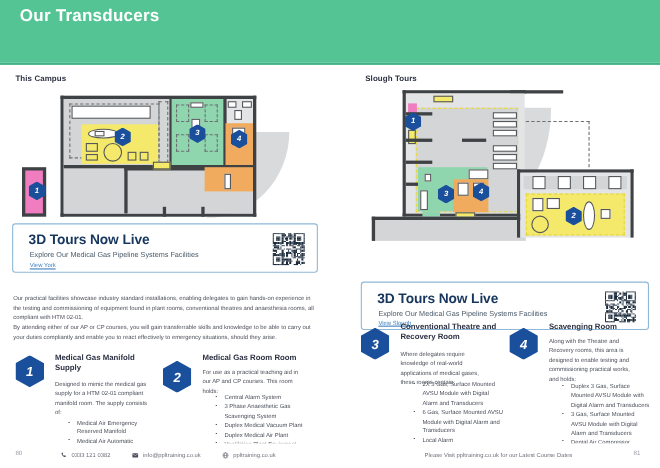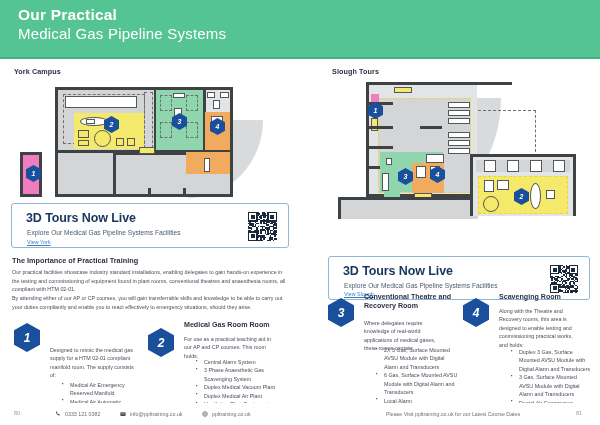--- a/index.html
+++ b/index.html
@@ -126,28 +126,27 @@
     position:absolute; width:6px; height:6px; color:#4a4e5a;
   }
   .foot-ico svg { width:100%; height:100%; display:block; }
 </style>
 </head>
 <body>
 
 <div class="page">
 
   <div class="header">
-    <div class="header-title">Our Practical</div>
-    <div class="header-sub">Medical Gas Pipeline Systems</div>
+    <div class="header-title">Our Transducers</div>
   </div>
   <div class="header-rule"></div>
 
   <div class="col-left">
 
-    <div class="campus-label" style="position:absolute;left:14px;top:9px;">York Campus</div>
+    <div class="campus-label" style="position:absolute;left:14px;top:9px;">This Campus</div>
 
     <div class="plan" style="position:absolute;left:8px;top:22px;width:285px;height:120px;">
 
       <div class="shadow-arc" style="left:180px;top:40px;width:75px;height:78px;"></div>
 
       <div class="wall" style="left:47px;top:7px;width:178px;height:3px;"></div>
       <div class="wall" style="left:47px;top:7px;width:3px;height:110px;"></div>
       <div class="wall" style="left:222px;top:7px;width:3px;height:110px;"></div>
       <div class="wall" style="left:47px;top:114px;width:178px;height:3px;"></div>
 
@@ -645,25 +644,25 @@
           <i style="background: rgb(27, 42, 58);"></i>
           <i style="background: rgb(27, 42, 58);"></i>
           <i style="background: rgb(27, 42, 58);"></i>
           <i style="background: rgb(255, 255, 255);"></i>
           <i style="background: rgb(27, 42, 58);"></i>
           <i style="background: rgb(255, 255, 255);"></i>
           <i style="background: rgb(255, 255, 255);"></i>
         </div>
     </div>
 
-    <div class="sec-heading" style="left:12px;top:198px;">The Importance of Practical Training</div>
     <div class="body-text" style="left:12px;top:210px;width:277px;">Our practical facilities showcase industry standard installations, enabling delegates to gain hands-on experience in the testing and commissioning of equipment found in plant rooms, conventional theatres and anaesthesia rooms, all compliant with HTM 02-01.</div>
     <div class="body-text" style="left:12px;top:236px;width:277px;">By attending either of our AP or CP courses, you will gain transferrable skills and knowledge to be able to carry out your duties compliantly and enable you to react effectively to emergency situations, should they arise.</div>
 
     <div class="marker big" style="left:14px;top:265px;">1</div>
+    <div class="item-title" style="left:50px;top:263px;width:85px;">Medical Gas Manifold Supply</div>
     <div class="item-text" style="left:50px;top:288px;width:88px;">Designed to mimic the medical gas supply for a HTM 02-01 compliant manifold room. The supply consists of:</div>
     <ul class="bullets" style="left:62px;top:323px;width:80px;">
       <li>Medical Air Emergency Reserved Manifold</li>
       <li>Medical Air Automatic Manifold</li>
     </ul>
 
     <div class="marker big" style="left:148px;top:270px;">2</div>
     <div class="item-title" style="left:184px;top:263px;width:105px;">Medical Gas Room Room</div>
     <div class="item-text" style="left:184px;top:277px;width:95px;">For use as a practical teaching aid in our AP and CP courses. This room holds:</div>
     <ul class="bullets" style="left:196px;top:300px;width:94px;">

